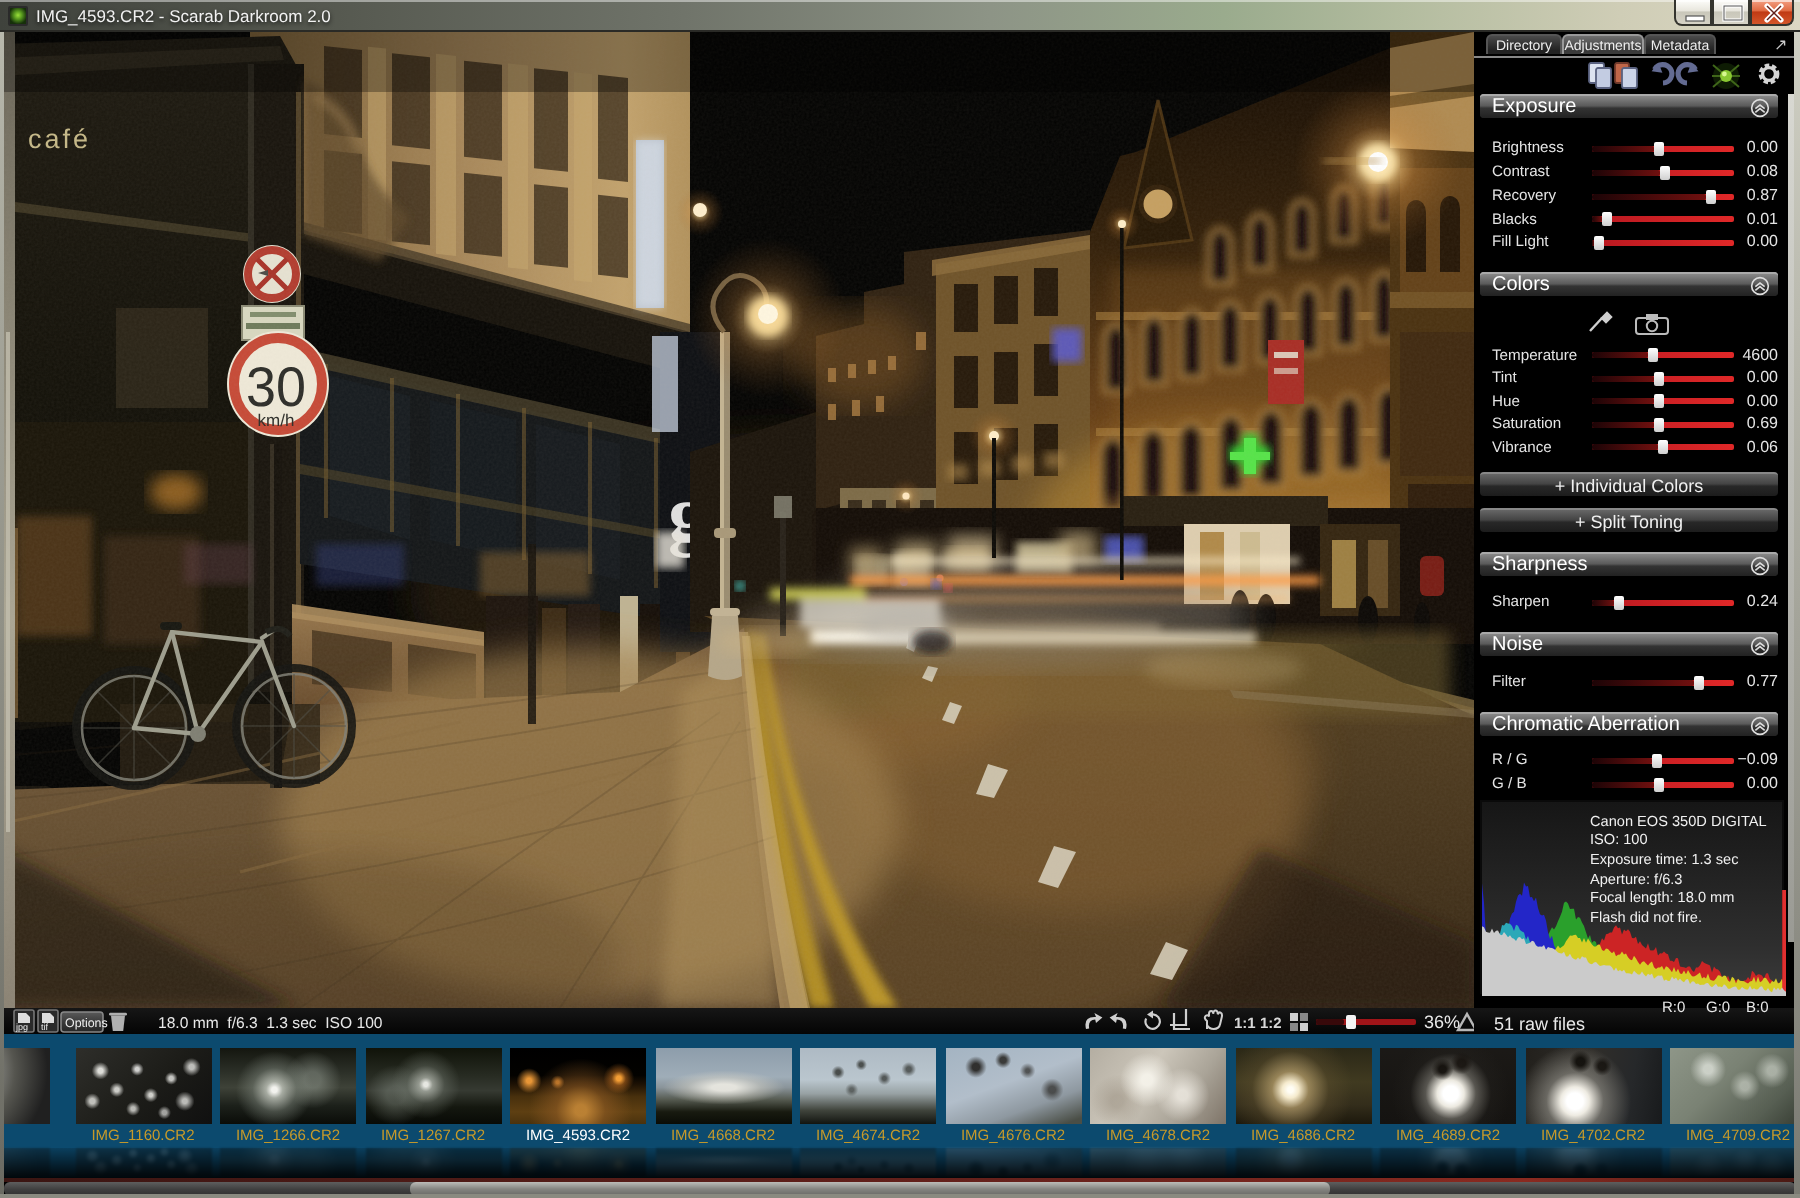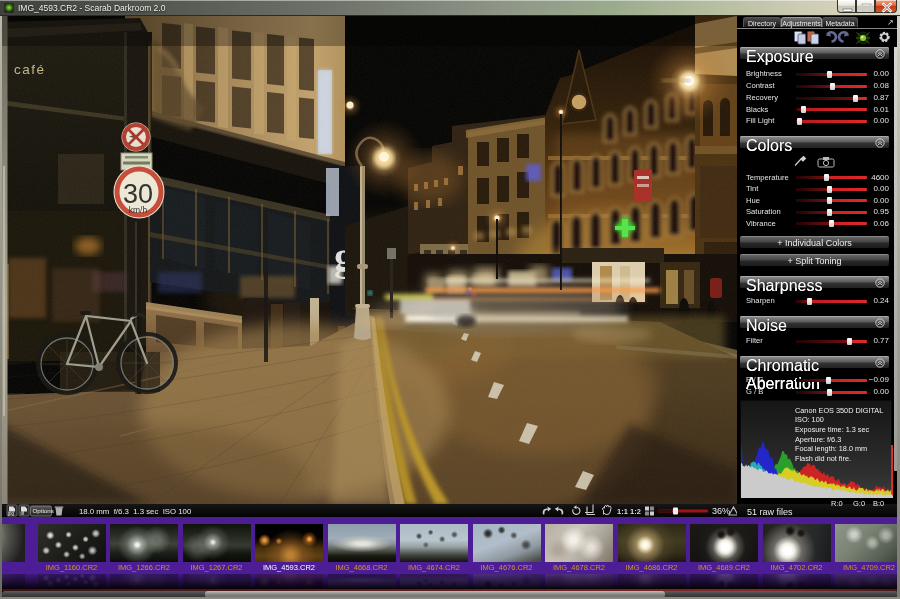--- a/index.html
+++ b/index.html
@@ -9,36 +9,36 @@
 #tbt{position:absolute;top:3px;left:18px;font-size:8.5px;color:#f2f2f2;text-shadow:0 1px 2px rgba(0,0,0,.8)}
 #tbi{position:absolute;top:3px;left:4px;width:10px;height:10px;background:radial-gradient(circle at 50% 45%,#9adf3a 0%,#55951e 35%,#16300a 75%),#0a0a0a;border:1px solid #2a2a2a;border-radius:1px}
 .wb{position:absolute;top:0;height:13px;border:1px solid #35352f;border-top:none;box-shadow:inset 0 1px 0 rgba(255,255,255,.6)}
 #bmin{left:837px;width:19px;border-radius:0 0 0 4px;background:linear-gradient(#fdfdfa,#e8e6dd 45%,#c9c7ba 50%,#d6d3c6)}
 #bmax{left:856px;width:19px;background:linear-gradient(#fdfdfa,#e8e6dd 45%,#c9c7ba 50%,#d6d3c6)}
 #bcls{left:875px;width:22px;border-radius:0 0 4px 0;background:linear-gradient(#f4a084,#e06a42 45%,#c03a14 50%,#d4562a)}
 
 #sb{position:absolute;top:504px;left:0;width:900px;height:13px;background:linear-gradient(#161616,#040404)}
 .sbt{position:absolute;font-size:9px;color:#e8e8e8;z-index:4}
 
-#fs{position:absolute;top:517px;left:0;width:900px;height:73px;background:#4c1d95}
+#fs{position:absolute;top:517px;left:0;width:900px;height:73px;background:#0c4a6e}
 .t{position:absolute;top:7px;width:68px;height:38px}
 .t:after{content:"";position:absolute;top:50px;left:0;width:68px;height:14px;background:inherit;transform:scaleY(-1);opacity:.3;filter:brightness(.65) blur(.6px)}
 .tl{position:absolute;top:46px;width:68px;text-align:center;font-size:7.5px}
 #fsfade{position:absolute;top:57px;left:0;width:900px;height:17px;background:linear-gradient(to bottom,rgba(0,0,0,.15),rgba(0,0,0,.75) 70%,#000 100%)}
 #redline{position:absolute;top:589px;left:2px;width:896px;height:2px;background:linear-gradient(to right,#3a1512,#6a221c 60%,#8a2a20 85%,#4a1a14)}
 #hsc{position:absolute;top:591px;left:2px;width:896px;height:7px;background:linear-gradient(#5e5e5e,#3e3e3e 55%,#303030);border-radius:3px}
 #hscth{position:absolute;top:591px;left:205px;width:460px;height:7px;background:linear-gradient(#bcbcb8,#848480 50%,#686864);border-radius:3px}
 
 #bl{position:absolute;top:16px;left:0;width:2px;height:583px;background:linear-gradient(#b8b8ac,#6a6a62)}
 #br{position:absolute;top:16px;left:897px;width:3px;height:583px;background:linear-gradient(#cfcfc3,#7a7a72)}
 #bb{position:absolute;top:597px;left:0;width:900px;height:2px;background:#8a8a80}
 
 #pn{position:absolute;top:16px;left:737px;width:160px;height:488px;background:#000;z-index:3}
 .tab{position:absolute;top:1px;height:10px;font-size:7px;color:#eee;text-align:center;background:linear-gradient(#4a4a4a,#222 80%);border:1px solid #555;border-bottom:none;border-radius:3px 3px 0 0;padding-top:2px}
-.hdr{position:absolute;left:3px;width:149px;height:12px;background:linear-gradient(#888 0%,#5a5a5a 45%,#333 55%,#222 100%);border-radius:2px;border-top:1px solid #aaa;color:#fff;font-size:16px}
+.hdr{position:absolute;left:3px;width:149px;height:12px;background:linear-gradient(#888 0%,#5a5a5a 45%,#333 55%,#222 100%);border-radius:2px;border-top:1px solid #aaa;color:#fff;font-size:10px}
 .hdr span{position:absolute;left:6px;top:0px}
 .coll{position:absolute;right:4px;top:1px;width:10px;height:10px}
 .lbl{position:absolute;left:9px;font-size:7.6px;color:#e4e4e4}
 .val{position:absolute;right:8px;font-size:8px;color:#e4e4e4}
 .trk{position:absolute;left:58.5px;width:71px;height:3px;background:linear-gradient(to right,#b81820,#e02828);border-radius:1px}
 .trkd{position:absolute;left:58.5px;height:3px;background:linear-gradient(to right,#1c0406,#70100f);border-radius:1px}
 .hnd{position:absolute;width:5px;height:7px;background:linear-gradient(#fff,#cfcfcf);border-radius:1px}
 .btn{position:absolute;left:3px;width:149px;height:12px;background:linear-gradient(#666 0%,#444 45%,#282828 55%,#1c1c1c 100%);border-radius:2px;border-top:1px solid #888;color:#f0f0f0;font-size:9px;text-align:center;padding-top:1px}
 .cam{position:absolute;left:58px;font-size:7.3px;color:#f0f0f0;white-space:nowrap;z-index:6}
 .rgb{position:absolute;top:483px;font-size:7.5px;color:#e8e8e8;z-index:6}
@@ -622,21 +622,21 @@
 <div class="val" style="top:168px">0.00</div>
 <div class="lbl" style="top:179.5px">Hue</div>
 <div class="trk" style="top:183.0px"></div>
 <div class="trkd" style="top:183.0px;width:31.0px"></div>
 <div class="hnd" style="top:181.0px;left:89.5px"></div>
 <div class="val" style="top:179.5px">0.00</div>
 <div class="lbl" style="top:191px">Saturation</div>
 <div class="trk" style="top:194.5px"></div>
 <div class="trkd" style="top:194.5px;width:31.0px"></div>
 <div class="hnd" style="top:192.5px;left:89.5px"></div>
-<div class="val" style="top:191px">0.95</div>
+<div class="val" style="top:191px">0.69</div>
 <div class="lbl" style="top:202.5px">Vibrance</div>
 <div class="trk" style="top:206.0px"></div>
 <div class="trkd" style="top:206.0px;width:33.0px"></div>
 <div class="hnd" style="top:204.0px;left:91.5px"></div>
 <div class="val" style="top:202.5px">0.06</div>
 <div class="lbl" style="top:280px">Sharpen</div>
 <div class="trk" style="top:283.5px"></div>
 <div class="trkd" style="top:283.5px;width:11.2px"></div>
 <div class="hnd" style="top:281.5px;left:69.7px"></div>
 <div class="val" style="top:280px">0.24</div>

